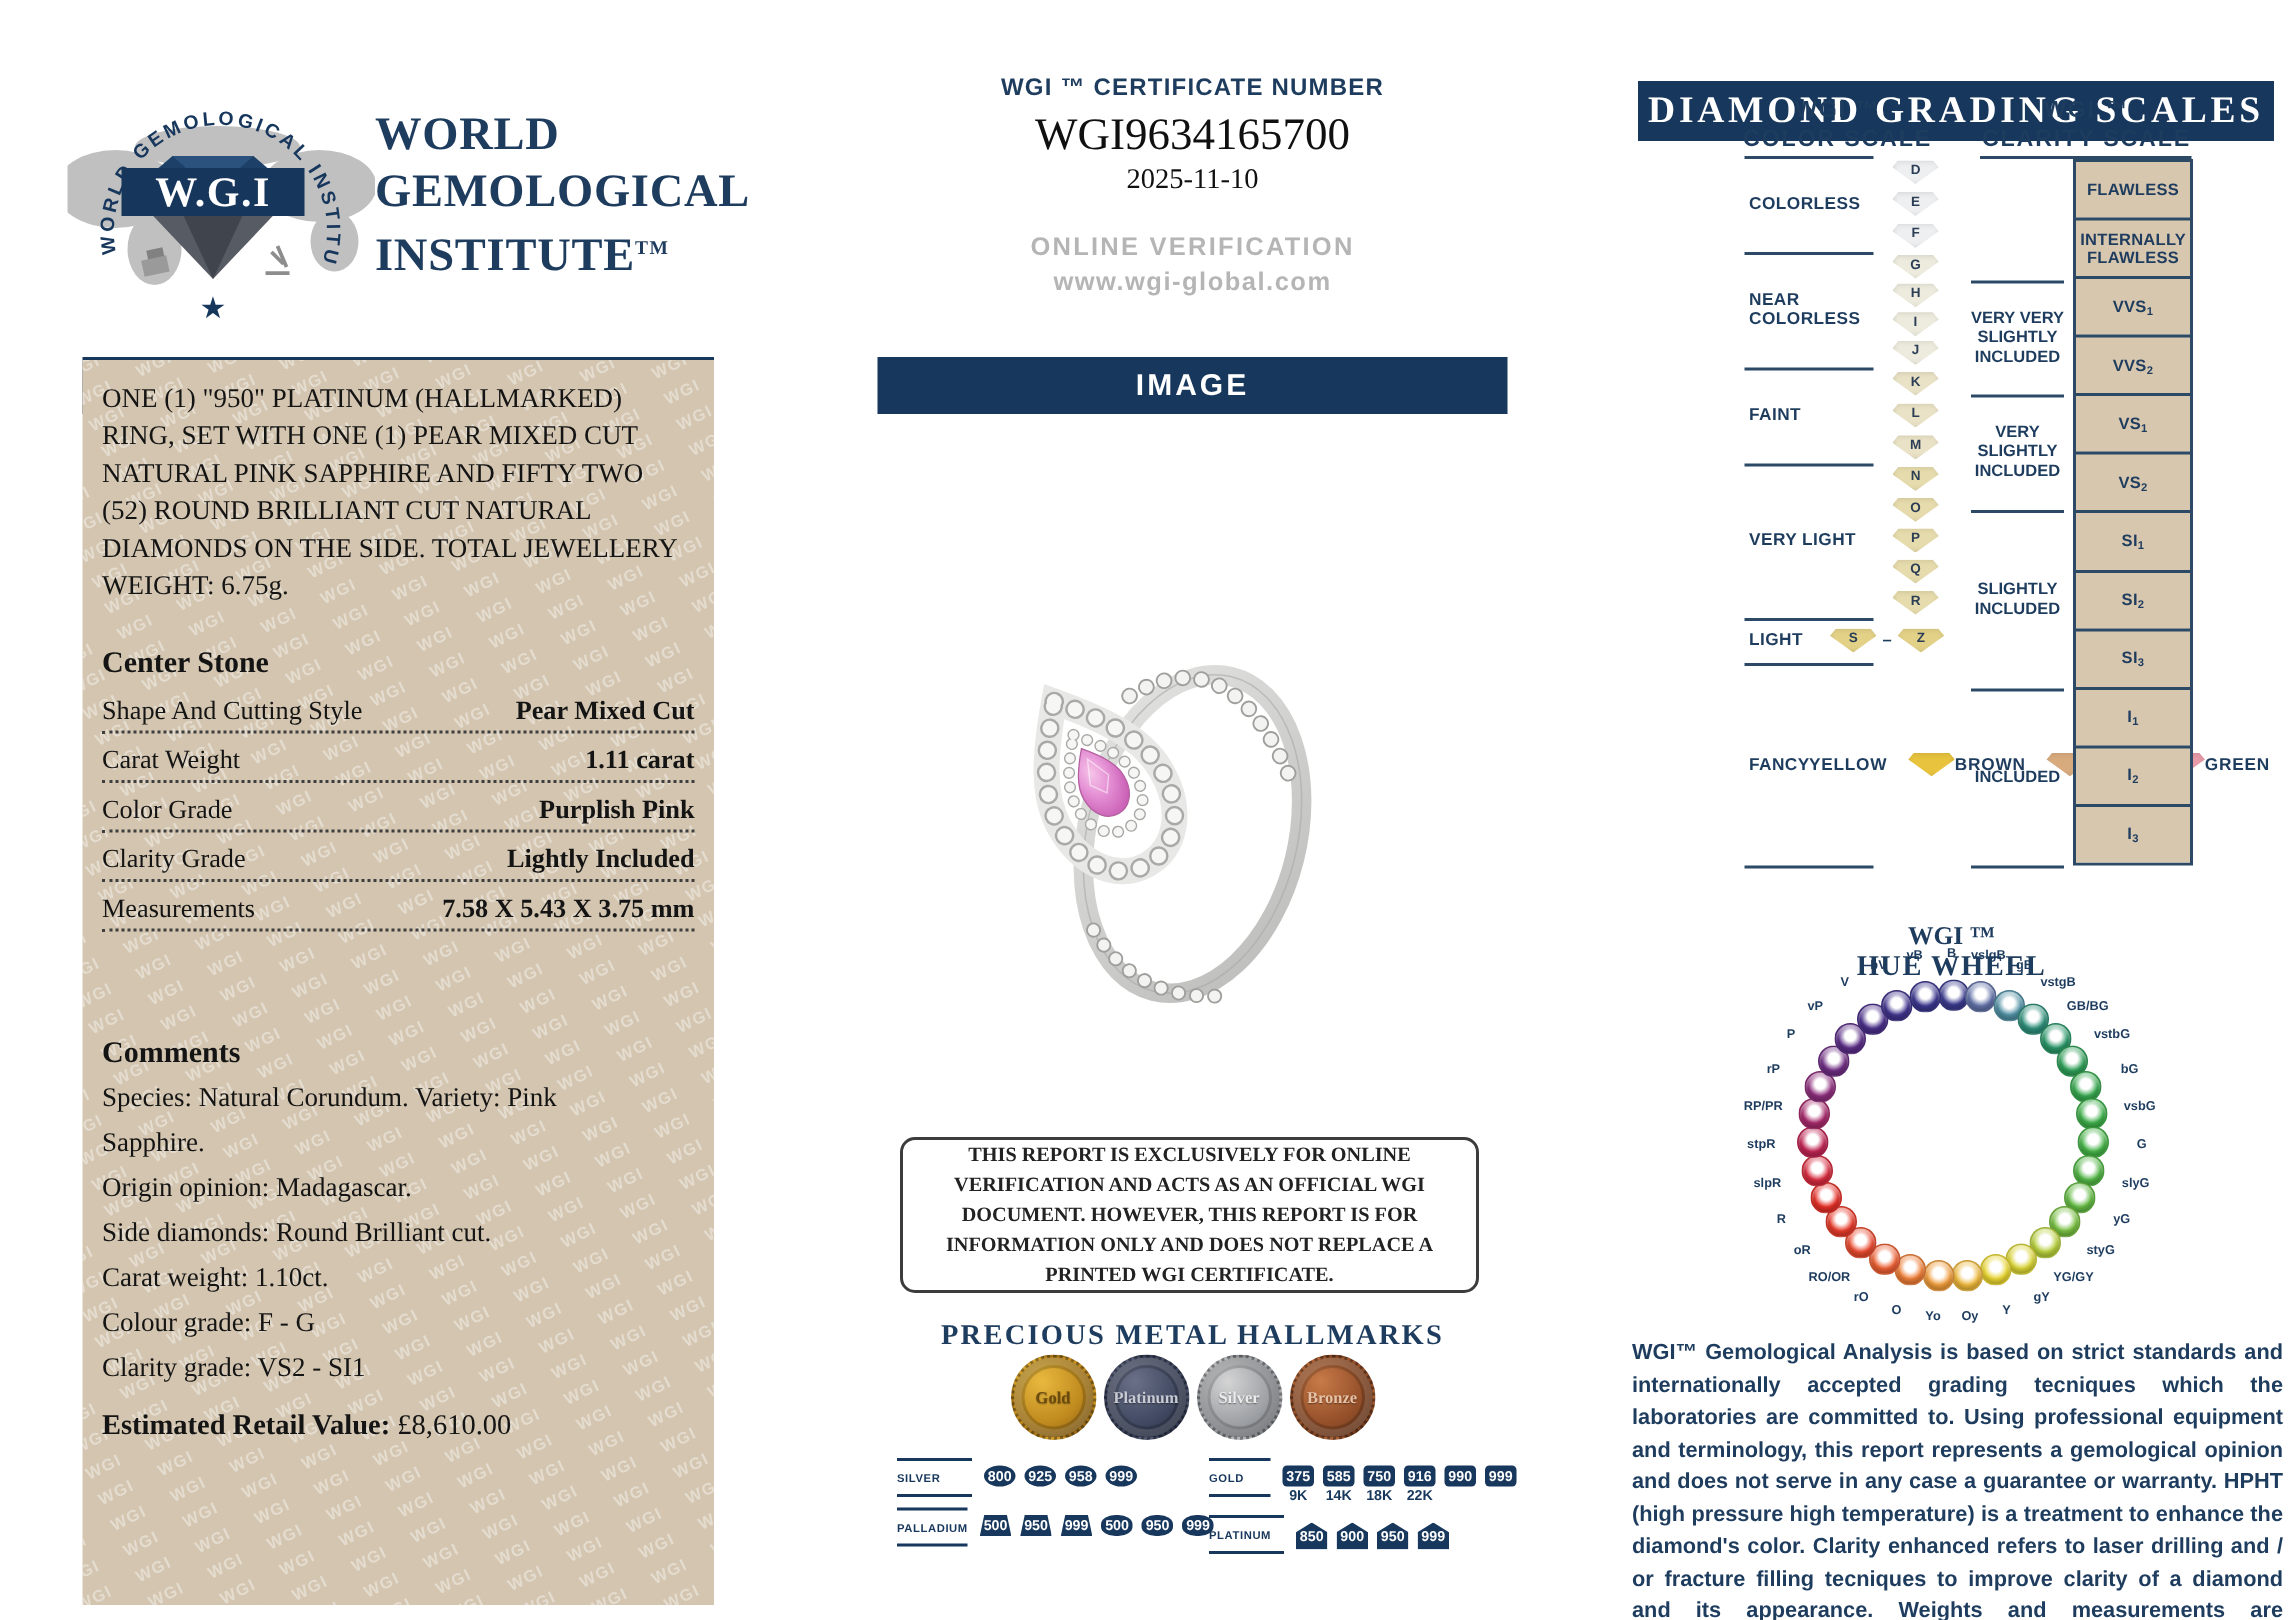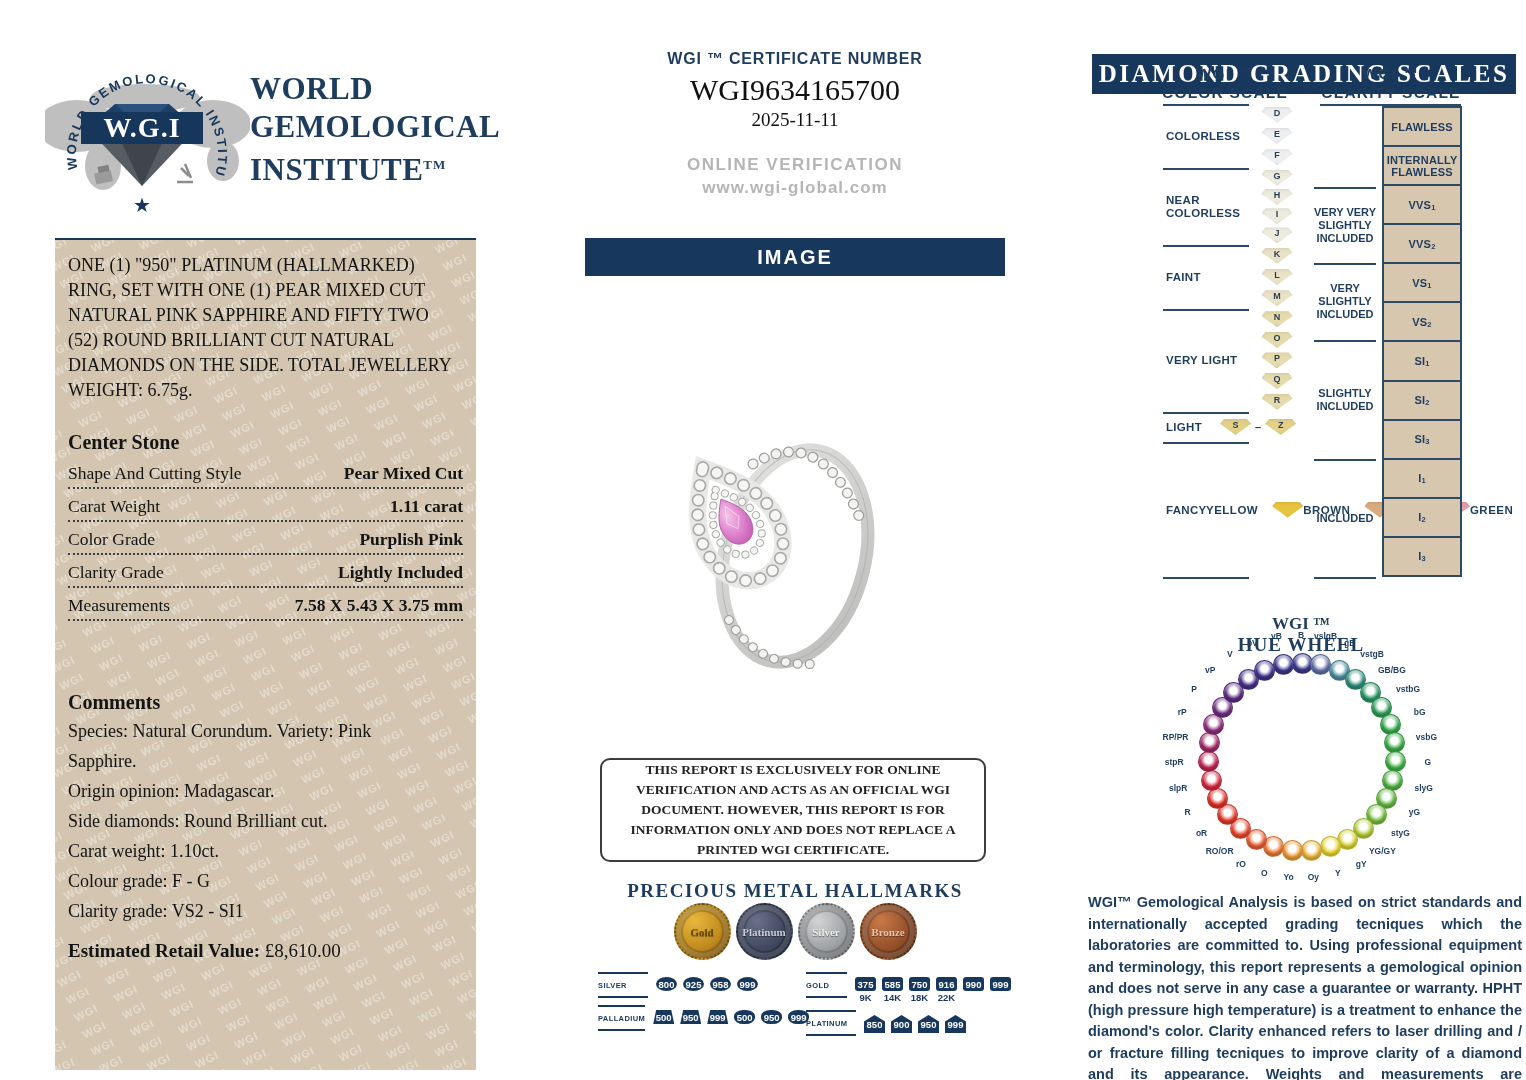--- a/index.html
+++ b/index.html
@@ -224,21 +224,21 @@
           <div class="cm-line">Colour grade: F - G</div>
           <div class="cm-line">Clarity grade: VS2 - SI1</div>
         </div>
       <p class="retail"><span class="retail-label">Estimated Retail Value:</span> <span>£8,610.00</span></p>
     </div>
   </div>
 
   <div class="abs cert-block">
     <div class="cert-label">WGI ™ CERTIFICATE NUMBER</div>
     <div class="cert-number serif">WGI9634165700</div>
-    <div class="cert-date serif">2025-11-11</div>
+    <div class="cert-date serif">2025-11-10</div>
     <div class="cert-online">ONLINE VERIFICATION</div>
     <div class="cert-site">www.wgi-global.com</div>
   </div>
 
   <div class="abs bar image-bar">IMAGE</div>
 
   <div class="abs ring-wrap">
     <svg width="380" height="295" viewBox="0 0 380 295">
       <defs>
         <radialGradient id="pinkg" cx="42%" cy="35%" r="75%">

